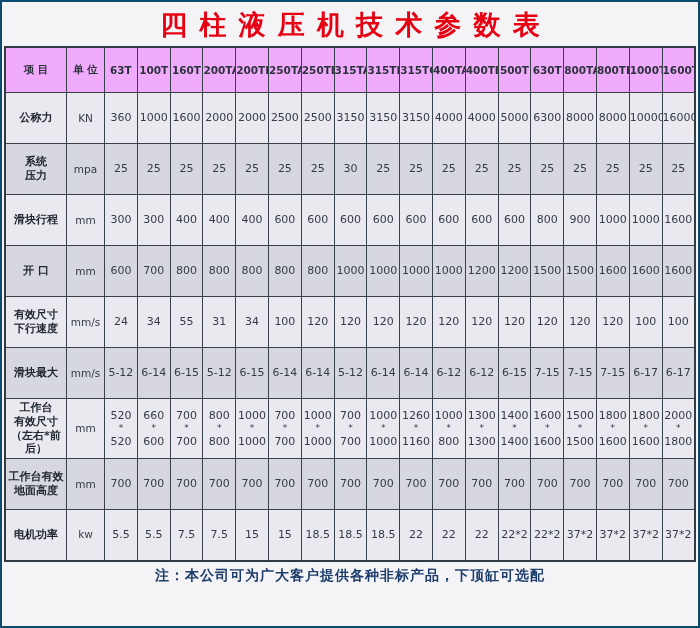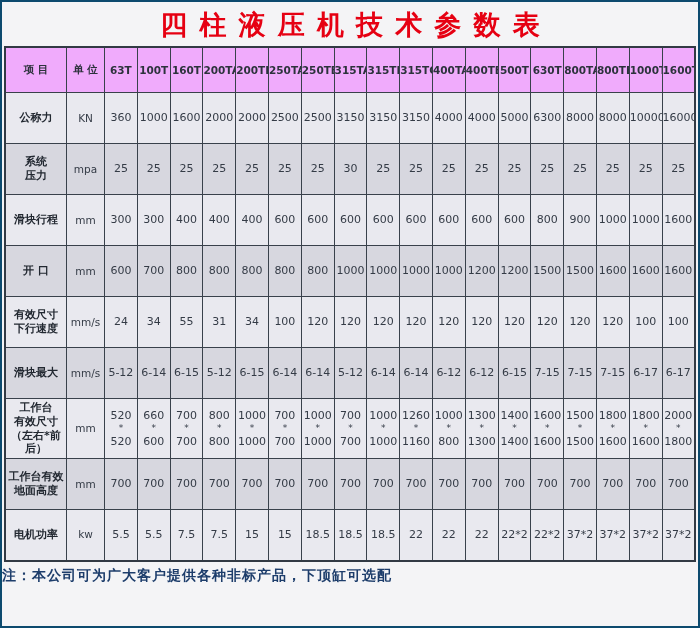--- a/index.html
+++ b/index.html
@@ -60,20 +60,21 @@
     line-height:1.2;
   }
   tbody td.unit {font-size:10.5px;}
   .star {
     display:inline-block;
     font-size:9px;
     line-height:5px;
     vertical-align:middle;
   }
   .note {
+    text-align:center;
     font-size:14px;
     font-weight:bold;
     color:#1d3d6b;
     margin-top:5px;
     letter-spacing:1px;
   }
 </style>
 </head>
 <body>
 

